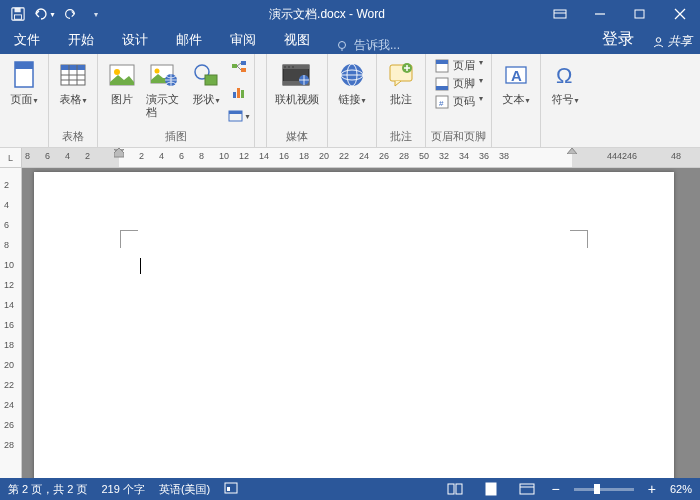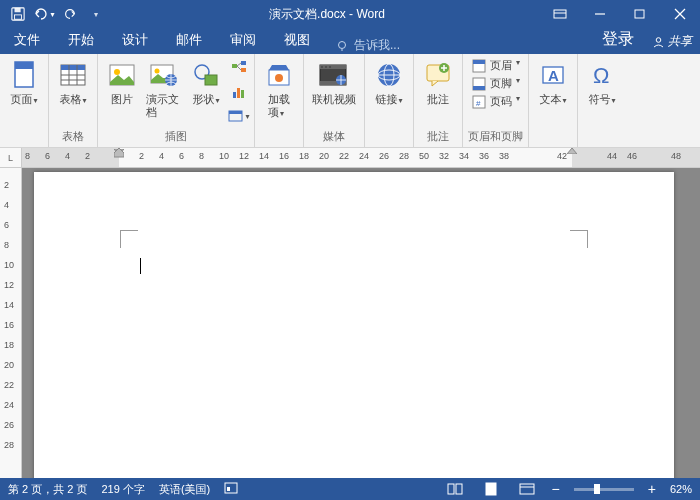--- a/index.html
+++ b/index.html
@@ -219,33 +219,20 @@
               <rect x="1" y="3" width="13" height="10" fill="none" stroke="#4472c4"></rect>
               <rect x="1" y="3" width="13" height="3" fill="#4472c4"></rect>
             </svg>
             <span class="dd">▾</span>
           </div>
       </div>
     </div>
     <div class="group-label">插图</div>
   </div>
   <div class="group">
-    <div class="group-body">
-      <div class="rbtn-big">
-          <div class="ico">
-            <svg width="26" height="26">
-              <rect x="3" y="8" width="20" height="15" fill="#fff" stroke="#4472c4"></rect>
-              <path d="M3 8 L6 3 L20 3 L23 8 Z" fill="#4472c4"></path>
-              <circle cx="13" cy="16" r="4" fill="#ed7d31"></circle>
-            </svg>
-          </div>
-          <div class="lbl" style="white-space:pre-line"><span>加载
-项</span><span class="dd">▾</span></div>
-        </div>
-    </div>
     <div class="group-label">&nbsp;</div>
   </div>
   <div class="group">
     <div class="group-body">
       <div class="rbtn-big" style="width:52px">
           <div class="ico">
             <svg width="32" height="26">
               <rect x="2" y="3" width="26" height="20" fill="#444" stroke="#222"></rect>
               <rect x="2" y="3" width="26" height="4" fill="#666"></rect>
               <rect x="2" y="19" width="26" height="4" fill="#666"></rect>
@@ -390,21 +377,21 @@
       <span class="num" style="left: 297px;">20</span>
       <span class="num" style="left: 317px;">22</span>
       <span class="num" style="left: 337px;">24</span>
       <span class="num" style="left: 357px;">26</span>
       <span class="num" style="left: 377px;">28</span>
       <span class="num" style="left: 397px;">50</span>
       <span class="num" style="left: 417px;">32</span>
       <span class="num" style="left: 437px;">34</span>
       <span class="num" style="left: 457px;">36</span>
       <span class="num" style="left: 477px;">38</span>
-      <span class="num" style="left: 535px;">42</span>
+      <span class="num" style="left: 595px;">42</span>
       <span class="num" style="left: 585px;">44</span>
       <span class="num" style="left: 605px;">46</span>
       <span class="num" style="left: 649px;">48</span>
     </div>
 </div>
 
 <div class="work-area">
   <div class="ruler-v" id="ruler-v">
       <span class="num" style="top: 12px;">2</span>
       <span class="num" style="top: 32px;">4</span>

